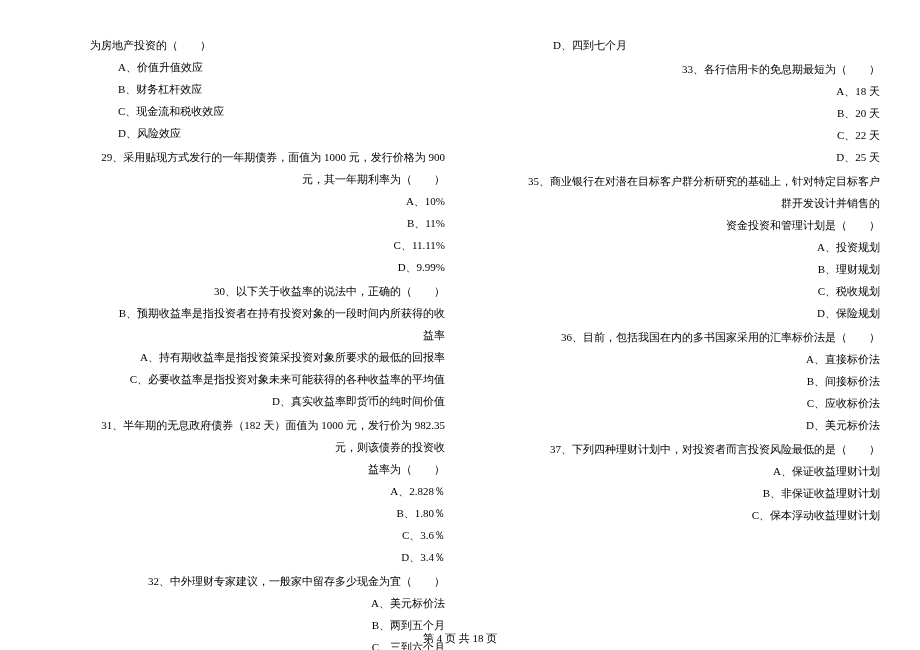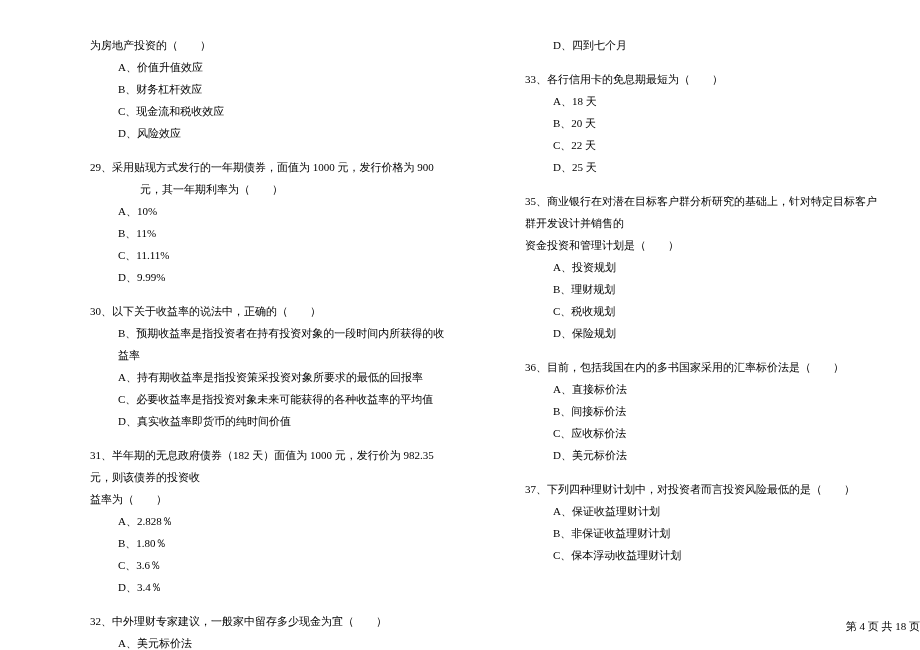--- a/index.html
+++ b/index.html
@@ -23,30 +23,31 @@
       gap: 30px;
     }
     .column {
       flex: 1;
       line-height: 2.0;
     }
     .fragment {
       margin-left: 50px;
     }
     .question {
-      margin-top: 12px;
+      margin-top: 2px;
+      text-align: right;
     }
     .option {
       margin-left: 78px;
     }
     .footer {
       position: absolute;
-      bottom: 16px;
+      bottom: 4px;
       width: 100%;
-      text-align: right;
+      text-align: center;
       font-size: 11px;
     }
   </style>
 </head>
 <body>
 
 <div class="page">
 
   <div class="column">
     <div class="fragment">为房地产投资的（　　）</div>

